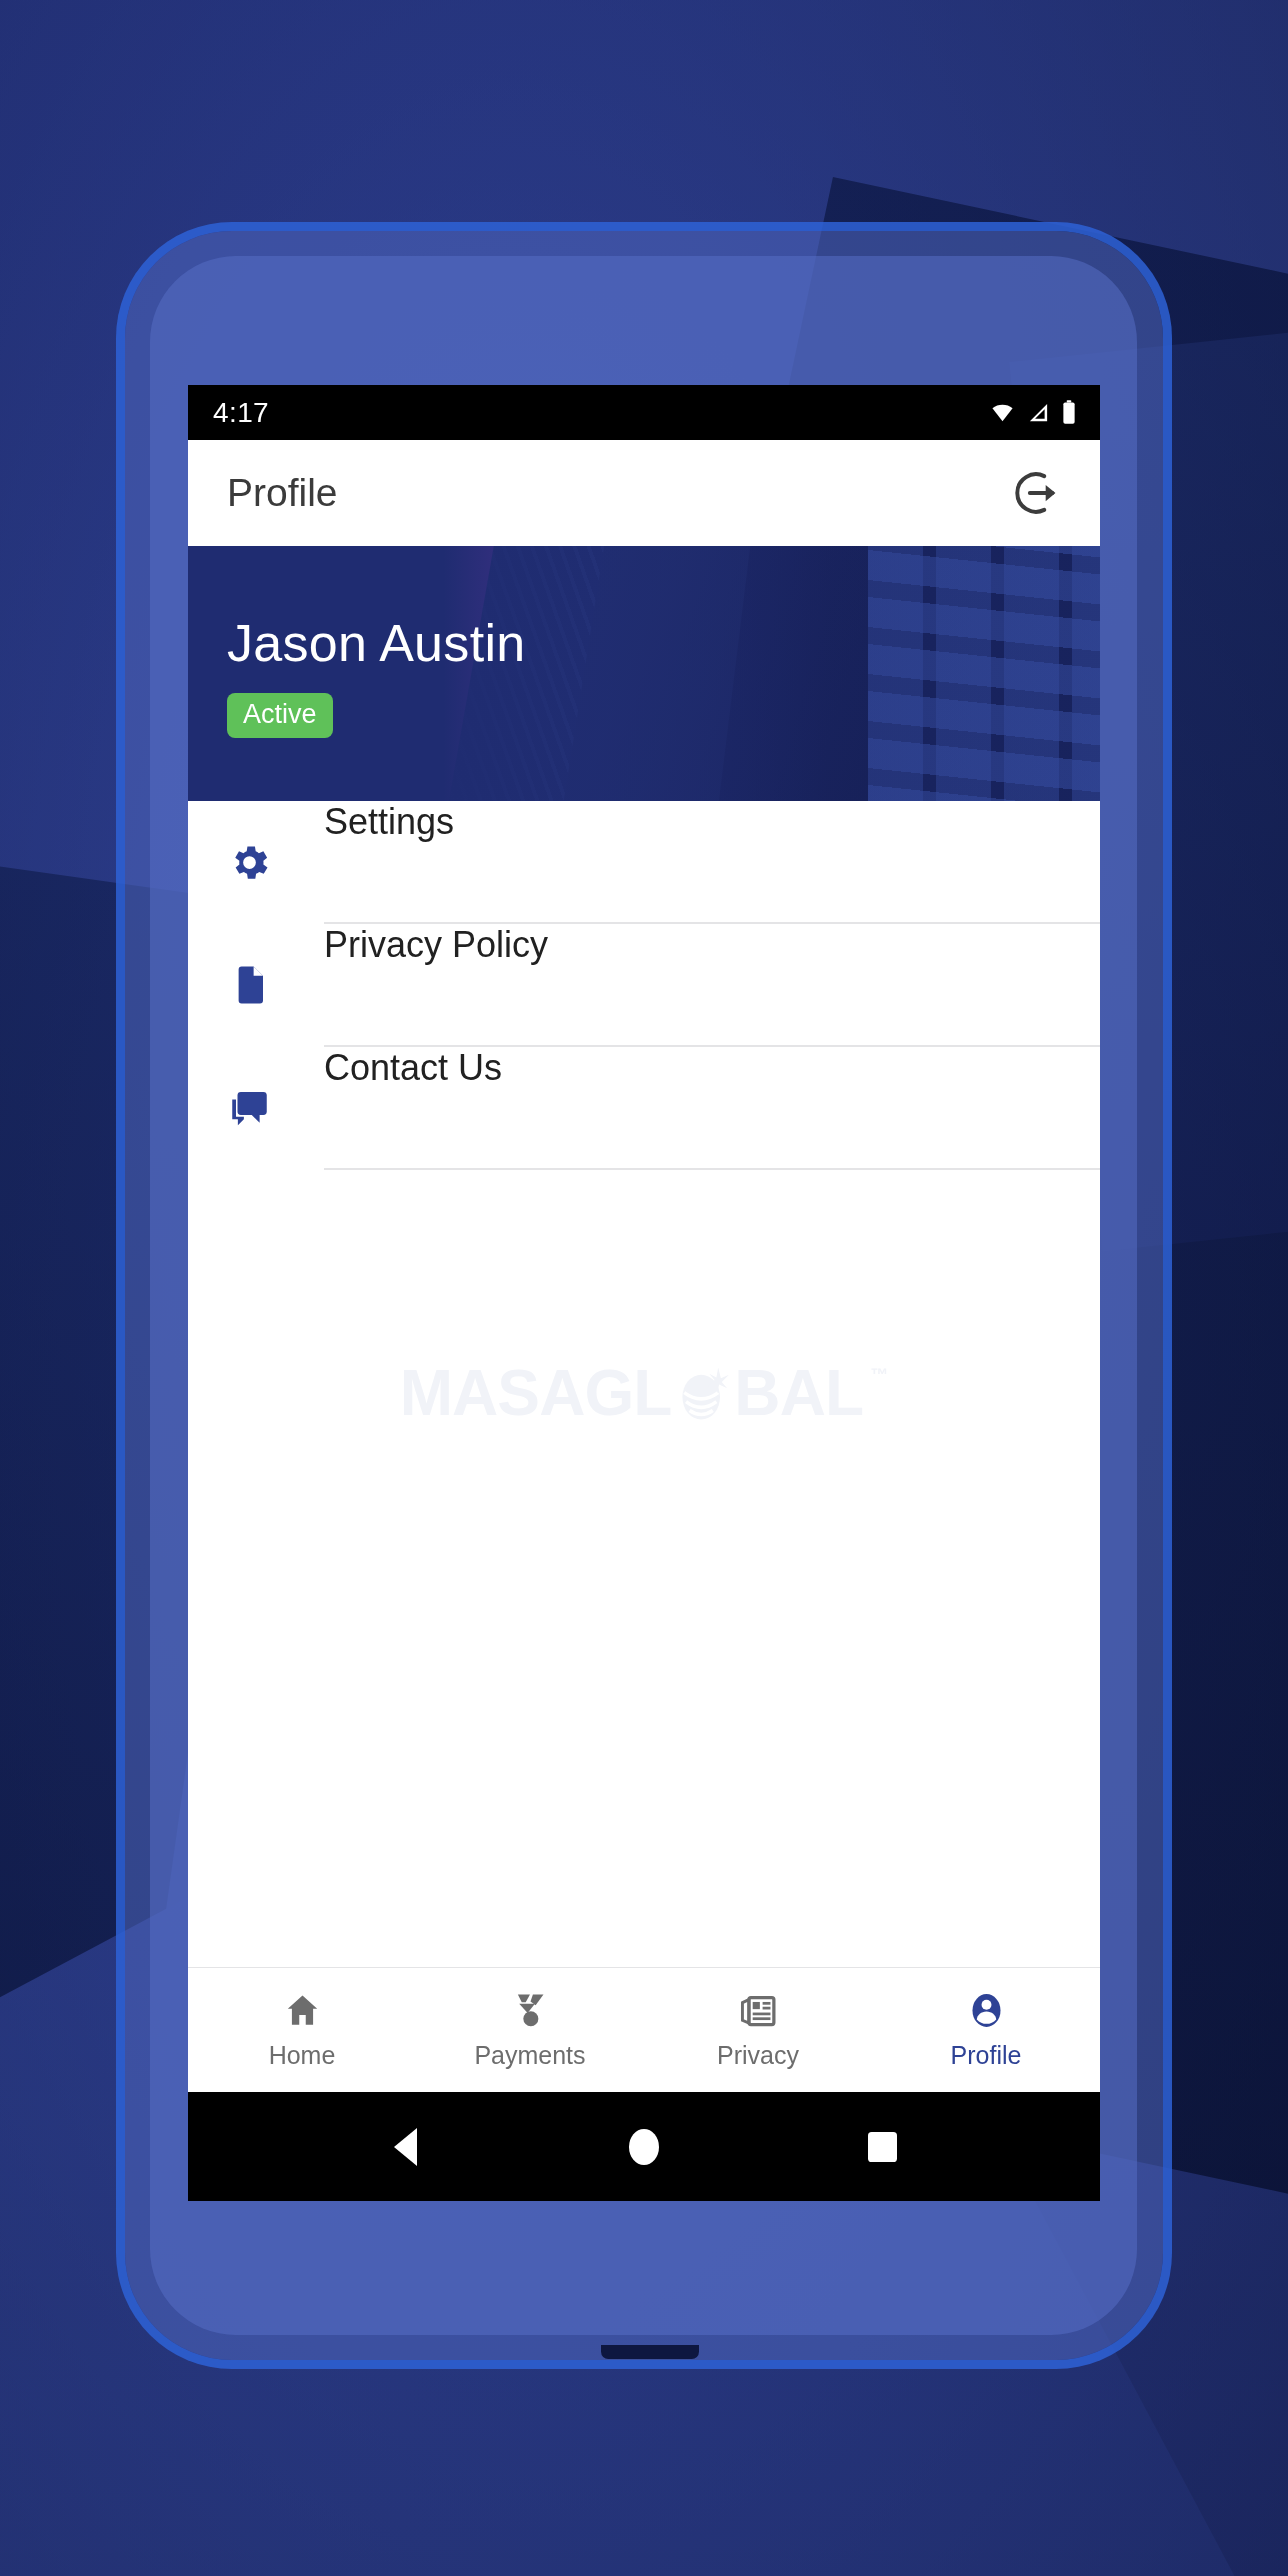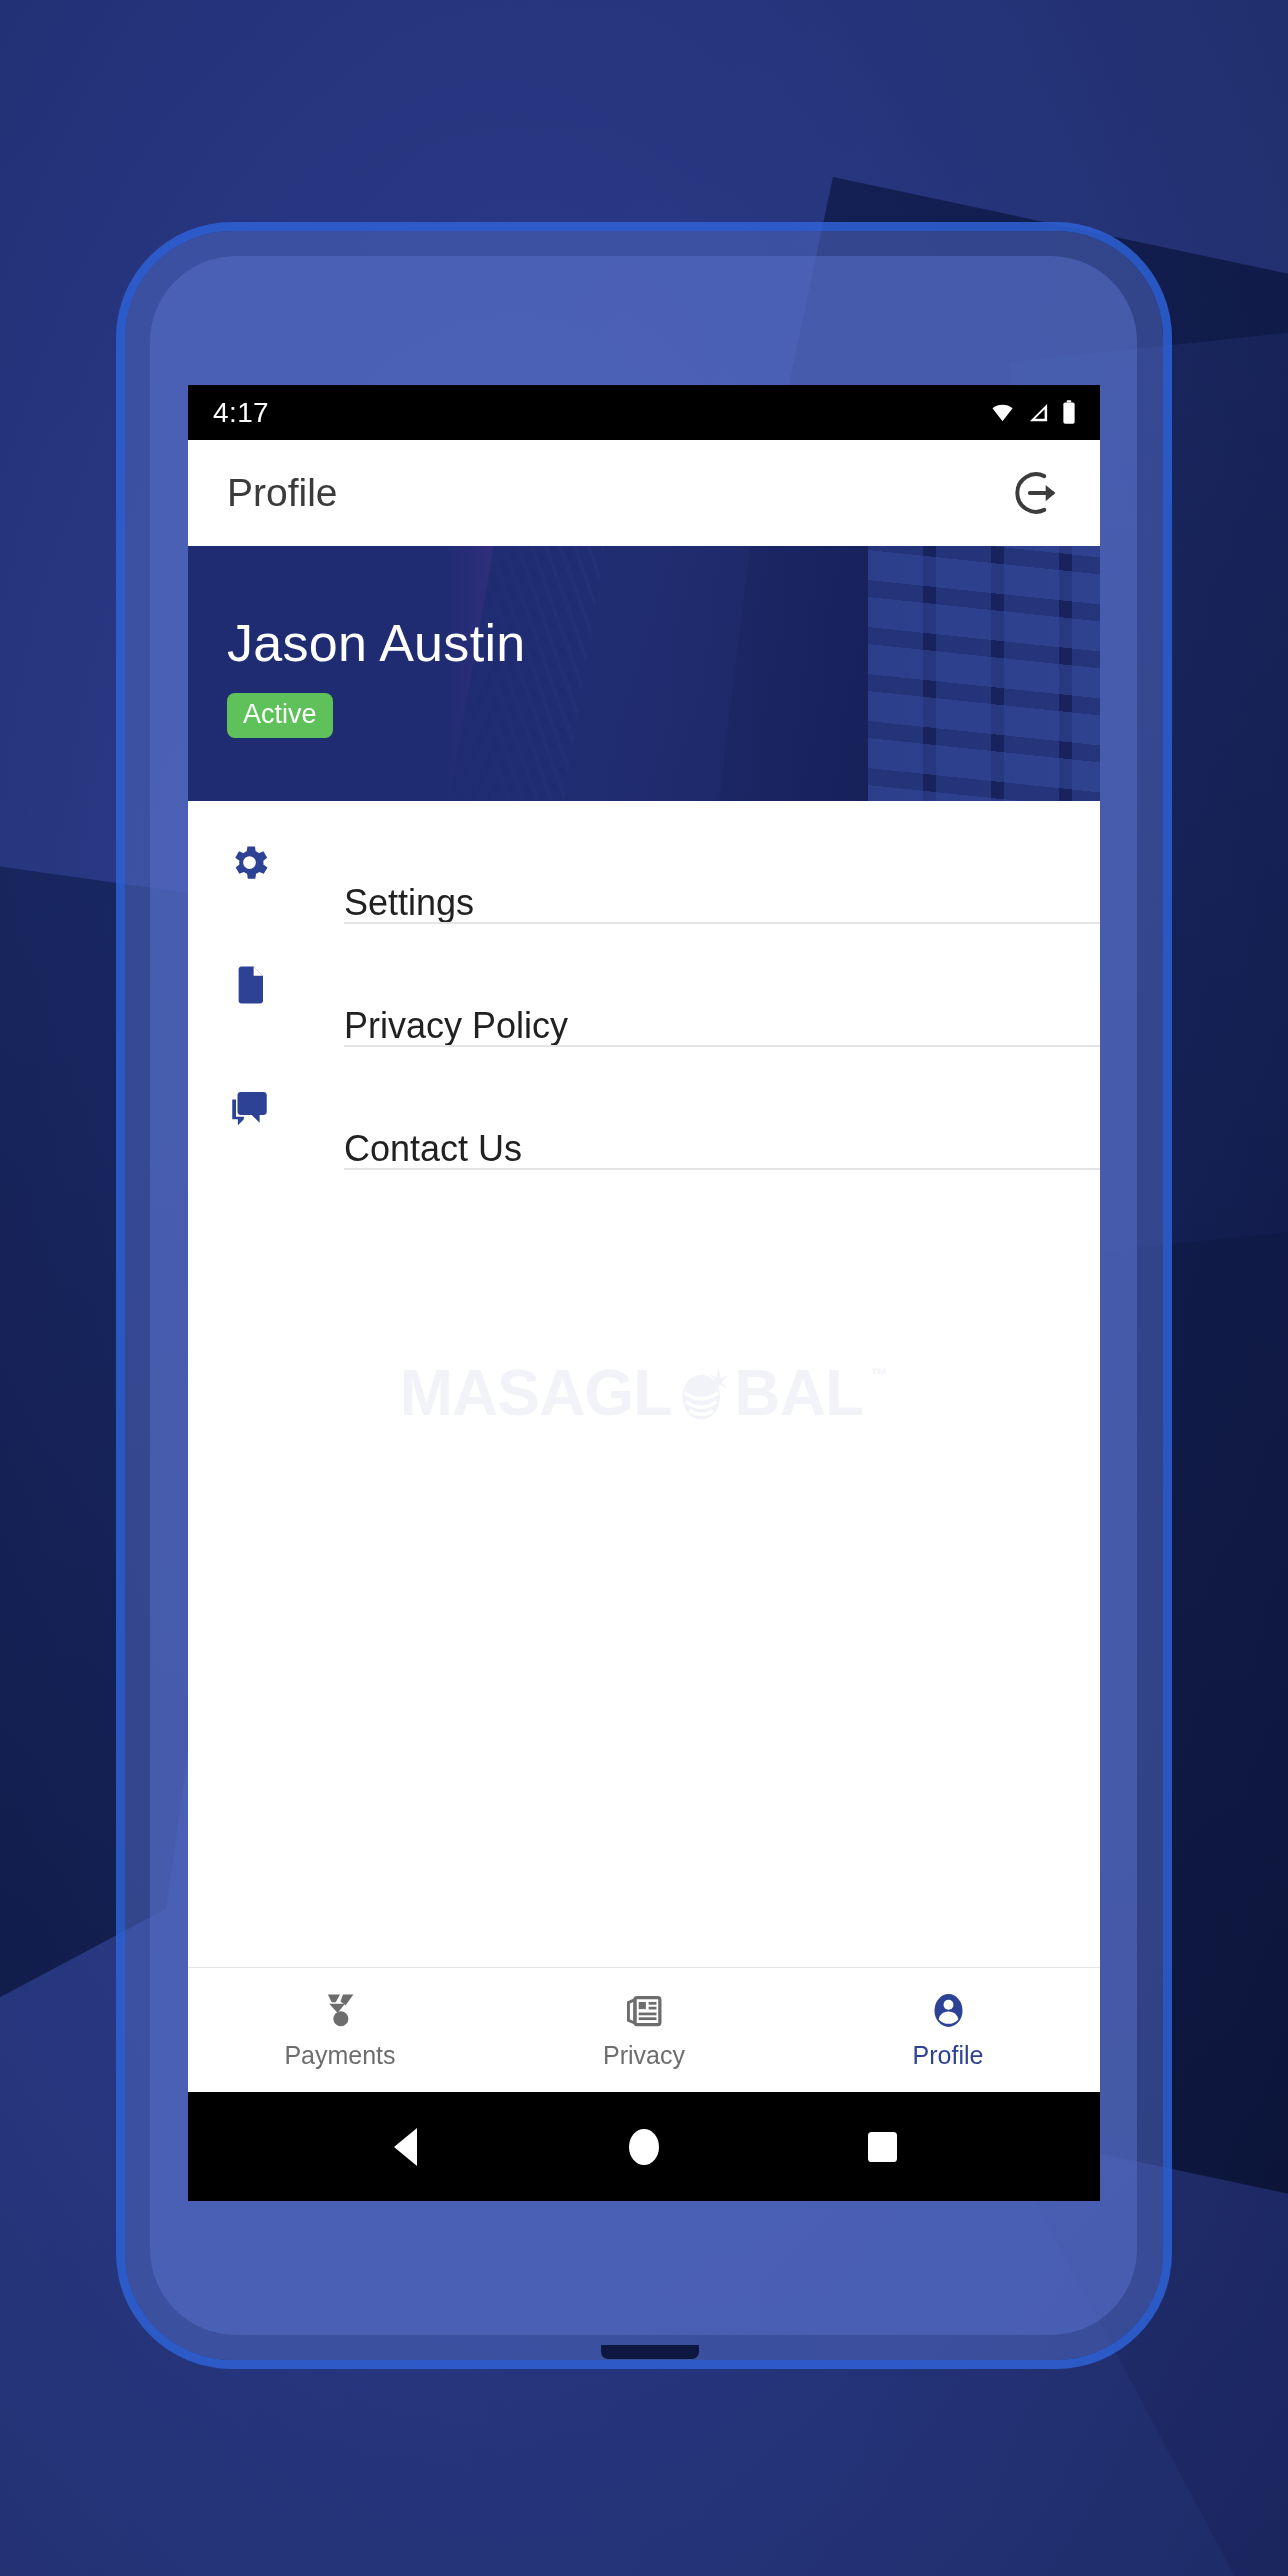--- a/index.html
+++ b/index.html
@@ -212,25 +212,25 @@
     cursor: pointer;
   }
   .menu-icon {
     width: 57px;
     display: flex;
     align-items: center;
     justify-content: flex-start;
     flex: 0 0 auto;
   }
   .menu-label-wrap {
-    margin-left: 60px;
+    margin-left: 40px;
     flex: 1 1 auto;
     height: 100%;
     display: flex;
-    align-items: flex-end;
+    align-items: flex-start;
     position: relative;
   }
   .menu-label {
     font-size: 36px;
     color: #212121;
   }
   .menu-divider {
     position: absolute;
     left: 0; right: 0; bottom: 0;
     height: 1.8px;
@@ -433,20 +433,26 @@
           <path d="M46 4 L49 16 L58 12 L50 20 L56 27 L47 23 L45 33 L43 22 L35 25 L42 18 L36 11 L44 15 Z" fill="#f1f3f8"></path>
         </svg>
         <span class="wm-text">BAL</span>
         <span class="wm-tm">™</span>
       </div>
 
     </div>
 
     <div class="bottomnav">
 
+      <div class="navitem">
+        <svg width="41" height="41" viewBox="0 0 24 24">
+          <path fill="#6d6d6d" d="M12 3.2 3.4 11h2.4v9.4h4.3v-5.7h3.8v5.7h4.3V11h2.4z"></path>
+        </svg>
+        <span class="nav-label">Home</span>
+      </div>
 
 
       <div class="navitem">
         <svg width="41" height="41" viewBox="0 0 24 24">
           <path fill="#6d6d6d" d="M4.6 2.6h7.1l-2.5 4.6H6.9z"></path>
           <path fill="#6d6d6d" d="M13.4 2.6h6.2l-4.6 6.3-3-2.1z"></path>
           <path fill="#6d6d6d" d="M5.4 8.1h9.2l-4.3 5.4z"></path>
           <circle cx="12.2" cy="16.8" r="4.4" fill="#6d6d6d"></circle>
         </svg>
         <span class="nav-label">Payments</span>

